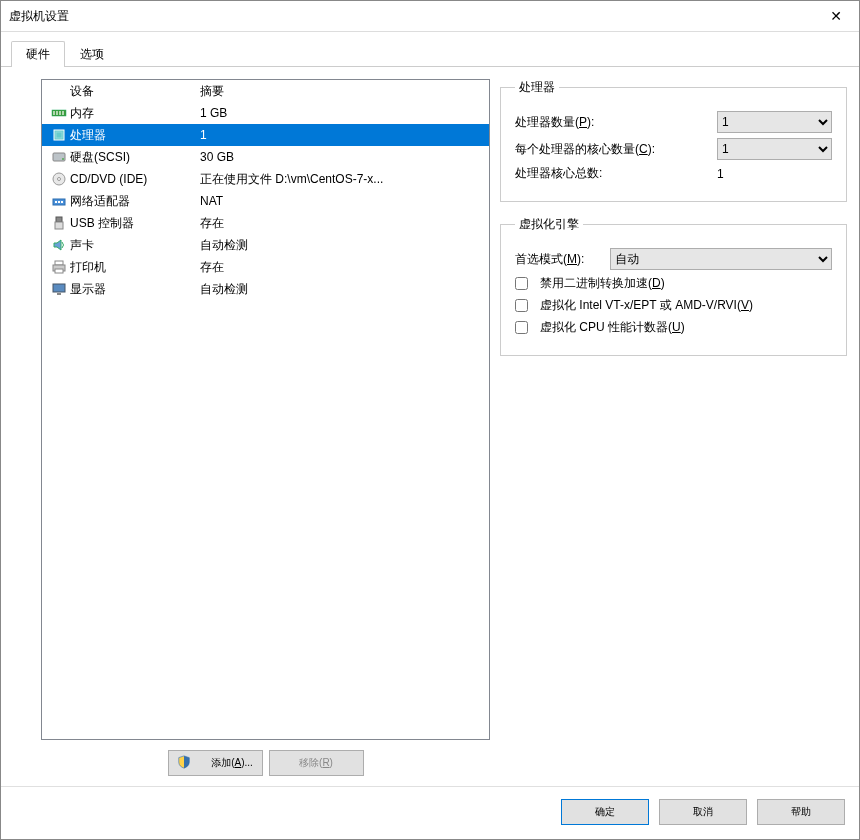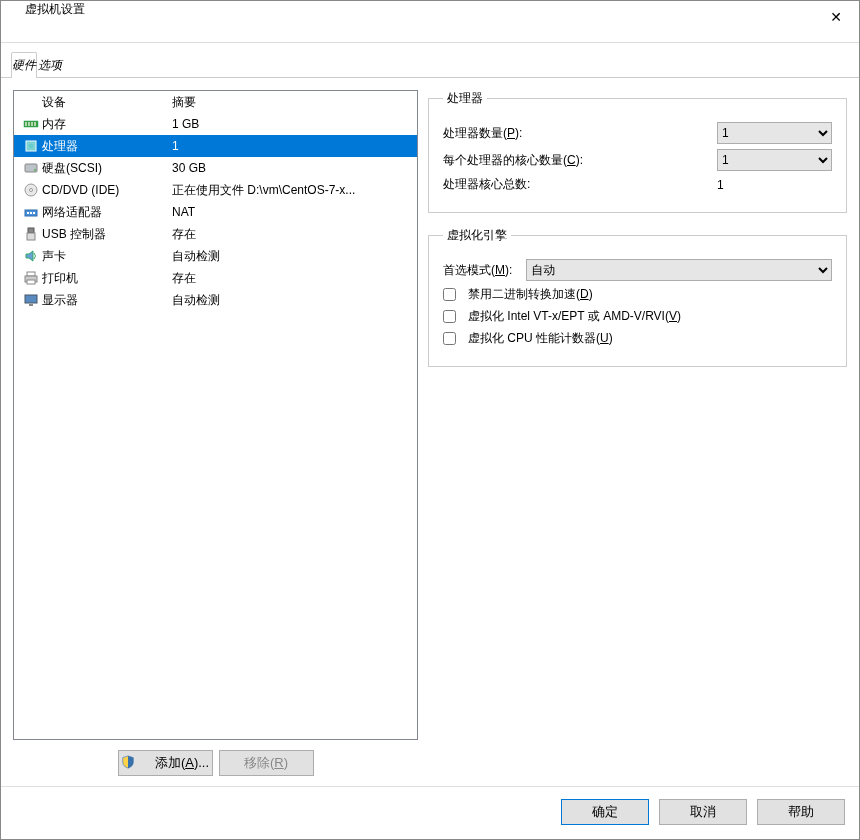--- a/index.html
+++ b/index.html
@@ -8,23 +8,24 @@
   font-size: 12px;
   background: #fff;
   color: #000;
   width: 860px;
   height: 840px;
   border: 1px solid #888;
   display: flex;
   flex-direction: column;
 }
 .titlebar {
-  height: 42px;
-  display: flex;
-  padding-left: 24px;
+  height: 31px;
+  display: flex;
+  align-items: center;
+  padding-left: 8px;
   border-bottom: 1px solid #ddd;
   font-size: 12px;
 }
 .titlebar .title { flex: 1; }
 .titlebar .close {
   width: 46px;
   height: 31px;
   display: flex;
   align-items: center;
   justify-content: center;
@@ -32,45 +33,45 @@
   font-family: Arial, sans-serif;
   cursor: default;
 }
 .tabs {
   display: flex;
   padding: 8px 10px 0 10px;
   gap: 0;
   border-bottom: 1px solid #ccc;
 }
 .tab {
-  padding: 4px 0;
+  padding: 4px 14px;
   border: 1px solid transparent;
   border-bottom: none;
   position: relative;
   bottom: -1px;
   background: transparent;
   cursor: default;
-  font-style: italic;
 }
 .tab.active {
   border-color: #ccc;
   background: #fff;
   border-top-left-radius: 2px;
   border-top-right-radius: 2px;
 }
 .content {
   flex: 1;
   display: flex;
   padding: 12px 12px 0 12px;
   gap: 10px;
 }
 .left-pane {
-  width: 405px;
+  width: 449px;
   display: flex;
   flex-direction: column;
+  margin-left: 28px;
 }
 .device-list {
   flex: 1;
   border: 1px solid #828790;
   background: #fff;
   overflow: hidden;
 }
 .device-row {
   display: flex;
   align-items: center;
@@ -97,21 +98,21 @@
   justify-content: center;
   gap: 6px;
   padding: 10px 0 6px 0;
 }
 .win-btn {
   min-width: 95px;
   height: 26px;
   background: #e1e1e1;
   border: 1px solid #adadad;
   font-family: inherit;
-  font-size: 13px;
+  font-size: 10px;
   display: inline-flex;
   align-items: center;
   justify-content: center;
   gap: 20px;
   cursor: default;
 }
 .win-btn.disabled { color: #888; }
 .right-pane {
   flex: 1;
   display: flex;
@@ -120,21 +121,21 @@
 }
 fieldset {
   border: 1px solid #cccccc;
   padding: 10px 14px 14px 14px;
 }
 legend { padding: 0 4px; font-size: 12px; }
 .form-row {
   display: flex;
   align-items: center;
   margin: 5px 0;
-  gap: 8px;
+  gap: 20px;
 }
 .form-row .label { flex: 1; }
 .form-row select {
   width: 115px;
   height: 22px;
   font-family: inherit;
   font-size: 12px;
   background: #e6e6e6;
   border: 1px solid #adadad;
 }

